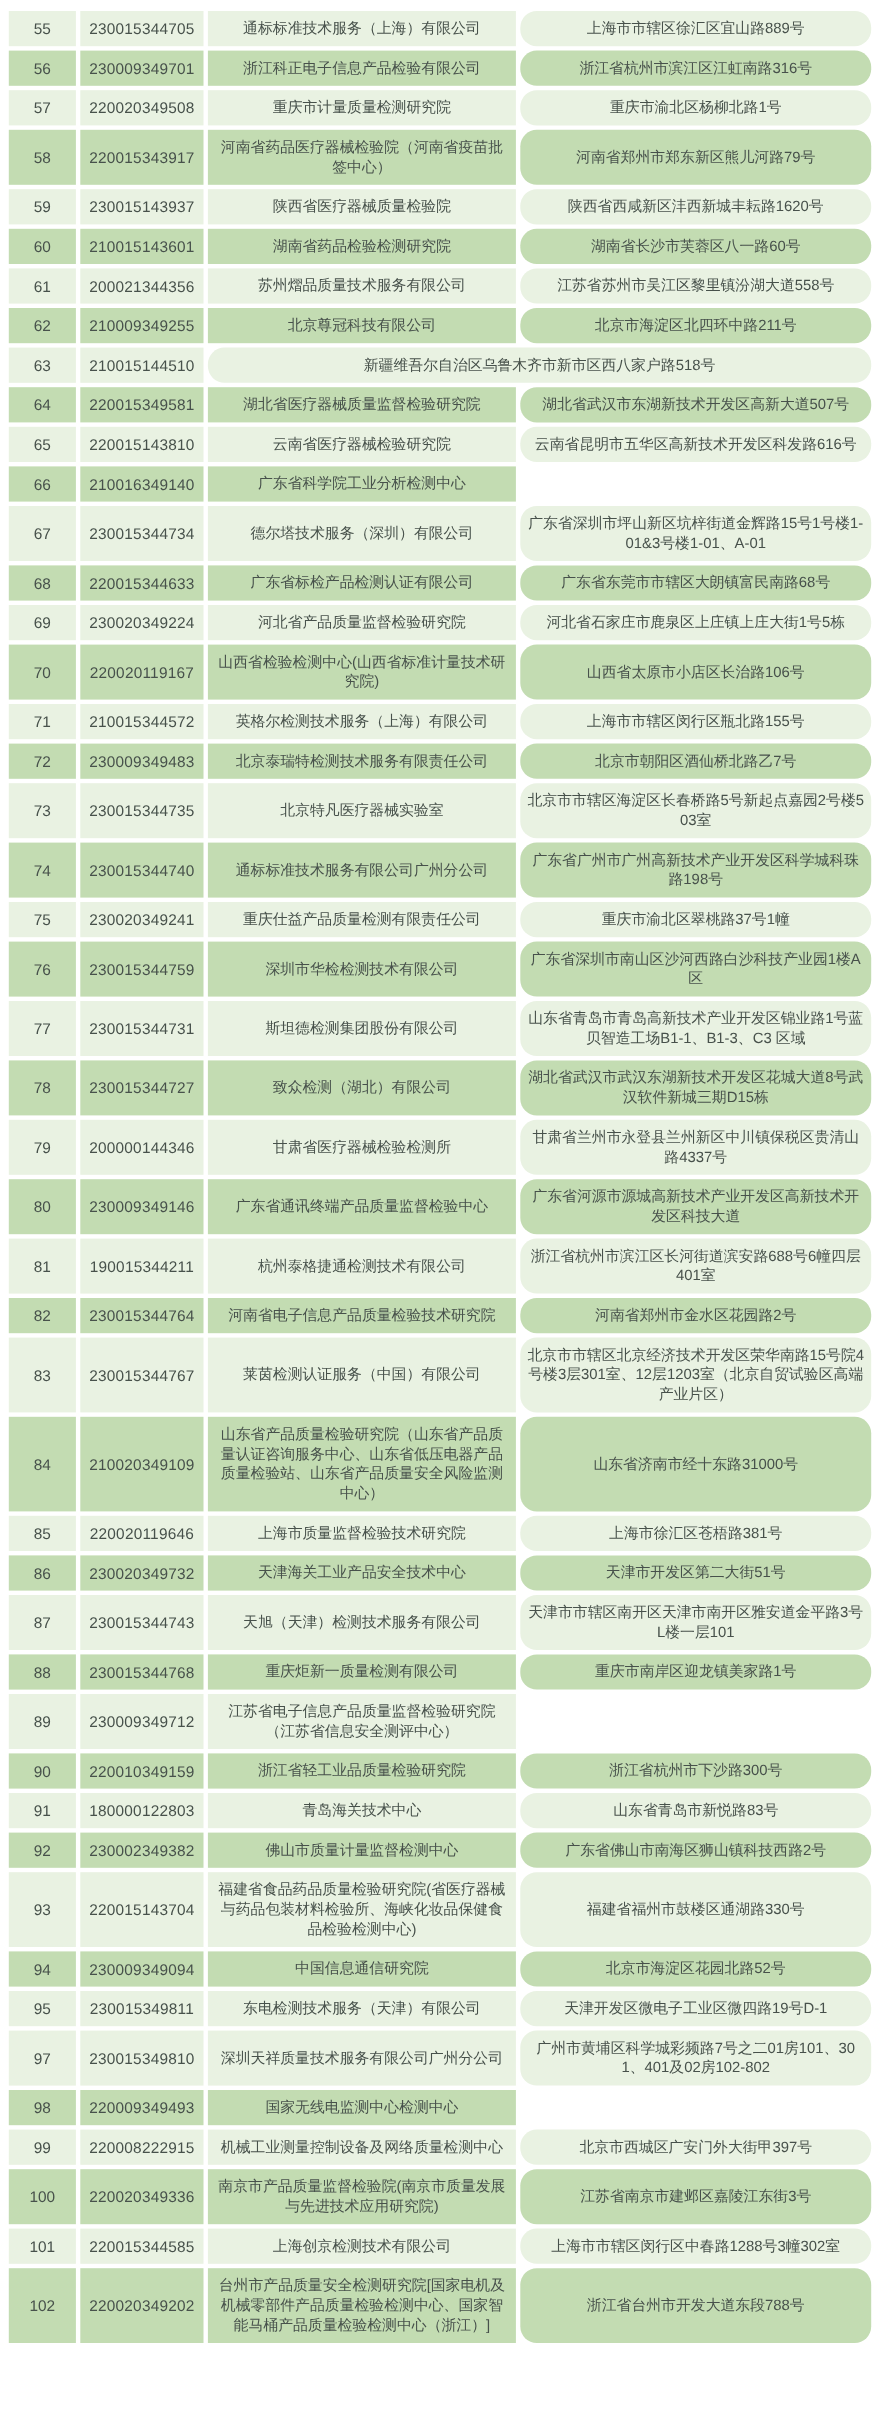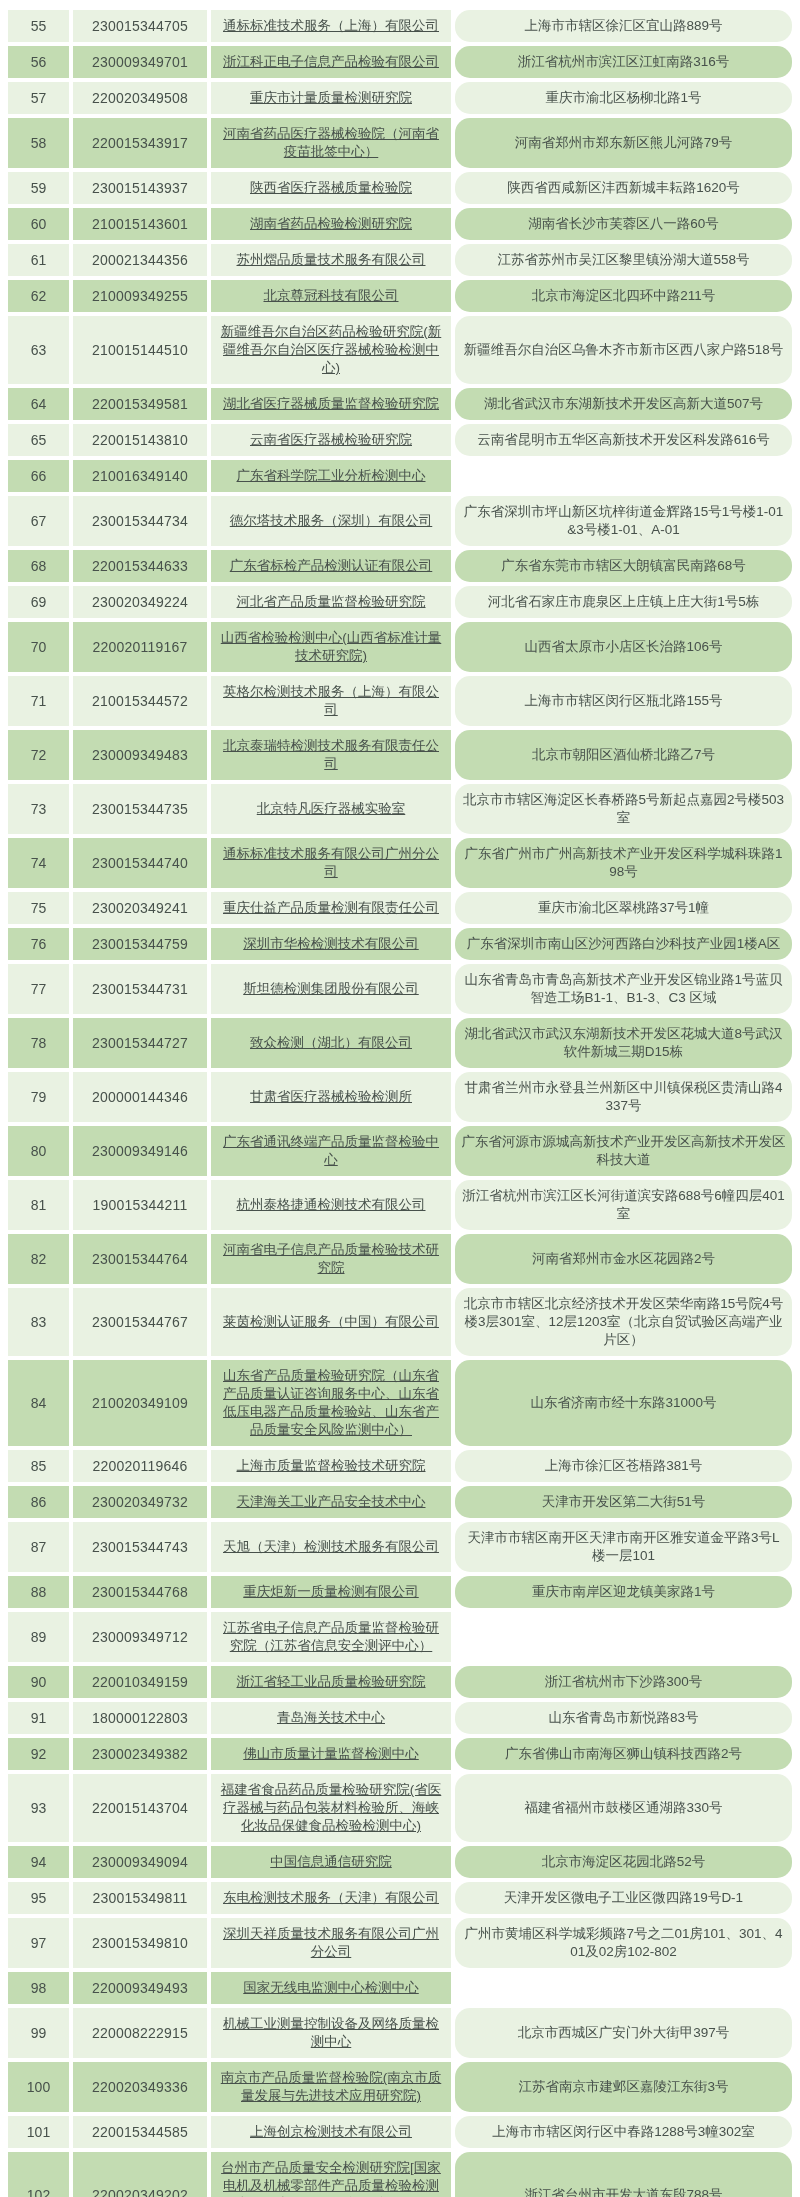--- a/index.html
+++ b/index.html
@@ -29,22 +29,22 @@
     text-align: center;
     padding: 7px 6px;
     font-size: 13.5px;
     line-height: 18px;
     color: #47514b;
     word-break: break-all;
   }
   .row.light .cell { background: #e9f2e2; }
   .row.dark  .cell { background: #c3dcb2; }
   .cell.no   { width: 61px;  flex: none; font-size: 14px; }
-  .cell.code { width: 134px; flex: none; font-size: 14px; letter-spacing: 0.2px; }
-  .cell.name { width: 240px; flex: none; text-decoration: underline; }
+  .cell.code { width: 112px; flex: none; font-size: 14px; letter-spacing: 0.2px; }
+  .cell.name { width: 280px; flex: none; }
   .cell.addr { flex: 1; border-radius: 15px; }
 </style>
 </head>
 <body>
 
 <div class="table-wrap">
     <div class="row light">
     <div class="cell no">55</div>
     <div class="cell code">230015344705</div>
     <div class="cell name">通标标准技术服务（上海）有限公司</div>
@@ -88,21 +88,20 @@
   </div>
     <div class="row dark">
     <div class="cell no">62</div>
     <div class="cell code">210009349255</div>
     <div class="cell name">北京尊冠科技有限公司</div>
     <div class="cell addr">北京市海淀区北四环中路211号</div>
   </div>
     <div class="row light">
     <div class="cell no">63</div>
     <div class="cell code">210015144510</div>
-    <div class="cell name">新疆维吾尔自治区药品检验研究院(新疆维吾尔自治区医疗器械检验检测中心)</div>
     <div class="cell addr">新疆维吾尔自治区乌鲁木齐市新市区西八家户路518号</div>
   </div>
     <div class="row dark">
     <div class="cell no">64</div>
     <div class="cell code">220015349581</div>
     <div class="cell name">湖北省医疗器械质量监督检验研究院</div>
     <div class="cell addr">湖北省武汉市东湖新技术开发区高新大道507号</div>
   </div>
     <div class="row light">
     <div class="cell no">65</div>

